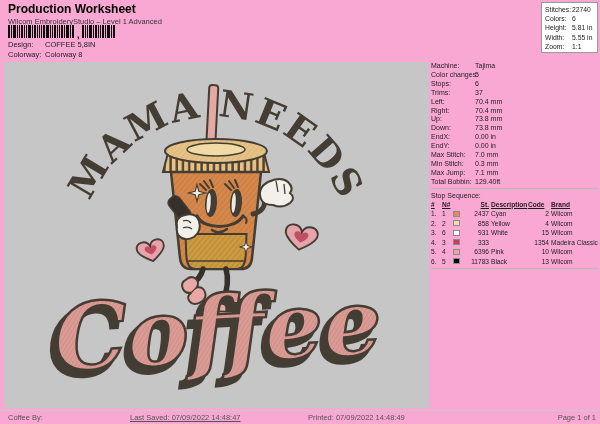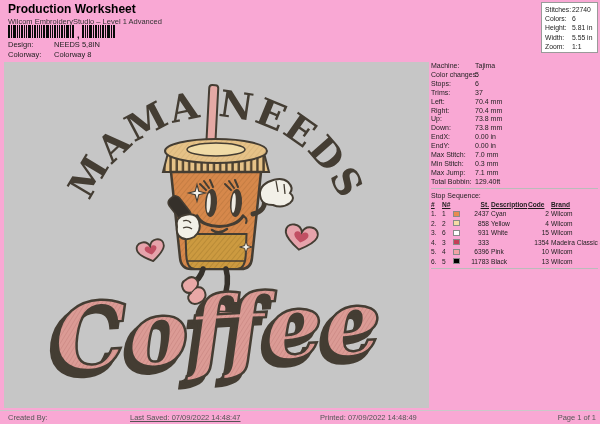--- a/index.html
+++ b/index.html
@@ -8,21 +8,21 @@
     position:relative; width:600px; height:424px; background:#f9a8d4;
     font-family:"Liberation Sans", sans-serif; color:#222; overflow:hidden;
   }
   
   .hdr-title { position:absolute; left:8px; top:2px; font-size:12px; font-weight:bold; color:#000; }
   .hdr-sub   { position:absolute; left:8px; top:17px; font-size:7.5px; color:#333; }
   .barcode   { position:absolute; left:8px; top:25px; height:13px; display:flex; align-items:stretch; }
   .barcode .bar { background:#0a0a0a; }
   .barcode .comma { align-self:flex-end; font-size:9px; font-weight:bold; line-height:5px; margin:0 2px; color:#0a0a0a; }
   .kv-row { position:absolute; left:8px; font-size:7.5px; color:#222; white-space:nowrap; }
-  .kv-row .lbl { display:inline-block; width:46px; }
+  .kv-row .lbl { display:inline-block; width:37px; }
   .row-design   { top:40px; }
   .row-colorway { top:50px; }
   
   .stats-box { position:absolute; left:541px; top:2px; width:57px; height:51px;
     border:1px solid #9a9a9a; background:#fff; font-size:6.8px; padding:2px 2px 0 3px; }
   .stats-row { display:flex; line-height:9.2px; white-space:nowrap; }
   .stats-row .lbl { display:inline-block; width:27px; }
   
   .design-area { position:absolute; left:4px; top:62px; width:425px; height:346px; background:#C6C6C6; }
   .design-area svg { display:block; width:100%; height:100%; }
@@ -34,21 +34,21 @@
   .stop-title { line-height:9px; }
   .st-row { display:grid; grid-template-columns:9px 9px 11px 23px 35px 21px 1fr;
     column-gap:2px; line-height:9.5px; align-items:center; font-size:6.6px; white-space:nowrap; }
   .st-head span { text-decoration:underline; font-weight:bold; }
   .c-right { text-align:right; }
   .sw { width:7px; height:6px; border:1px solid #8a8a8a; display:inline-block; }
   .stop-table { border-bottom:1px solid #bbb; padding-bottom:2px; }
   
   .footer-line { position:absolute; left:0; top:410px; width:600px; border-top:1px solid #c9c9c9; }
   .ft { position:absolute; top:413px; font-size:7.5px; color:#555; white-space:nowrap; }
-  .ft-created { left:8px; } .ft-saved { left:130px;text-decoration:underline; } .ft-printed { left:320px; }
+  .ft-created { left:8px; } .ft-saved { left:130px;text-decoration:underline; } .ft-printed { left:308px; }
   .ft-page { right:4px; text-align:left; }
 </style>
 </head>
 <body>
 
 <div class="page">
 
   <div class="hdr-title">Production Worksheet</div>
   <div class="hdr-sub">Wilcom EmbroideryStudio – Level 1 Advanced</div>
   <div class="barcode">
@@ -87,21 +87,21 @@
       <div class="bar" style="width: 2px; margin-right: 1px;"></div>
       <div class="bar" style="width: 1px; margin-right: 1px;"></div>
       <div class="bar" style="width: 1px; margin-right: 1px;"></div>
       <div class="bar" style="width: 2px; margin-right: 1px;"></div>
       <div class="bar" style="width: 1px; margin-right: 1px;"></div>
       <div class="bar" style="width: 3px; margin-right: 1px;"></div>
       <div class="bar" style="width: 1px; margin-right: 1px;"></div>
       <div class="bar" style="width: 2px; margin-right: 1px;"></div>
     </div>
   <div class="kv-row row-design">
-    <span class="lbl">Design:</span><span>NEEDS 5,8IN</span>
+    <span class="lbl">Design:</span><span>COFFEE 5,8IN</span>
   </div>
   <div class="kv-row row-colorway">
     <span class="lbl">Colorway:</span><span>Colorway 8</span>
   </div>
 
   <div class="stats-box">
       <div class="stats-row">
         <span class="lbl">Stitches:</span>
         <span>22740</span>
       </div>
@@ -353,18 +353,18 @@
             <span class="c-right">11783</span>
             <span>Black</span>
             <span class="c-right">13</span>
             <span>Wilcom</span>
           </div>
         </div>
     </div>
   </div>
 
   <div class="footer-line"></div>
-  <div class="ft ft-created">Created By:</div>
+  <div class="ft ft-created">Coffee By:</div>
   <div class="ft ft-saved">Last Saved: 07/09/2022 14:48:47</div>
   <div class="ft ft-printed">Printed: 07/09/2022 14:48:49</div>
   <div class="ft ft-page">Page 1 of 1</div>
 
 </div>
 
 </body></html>

